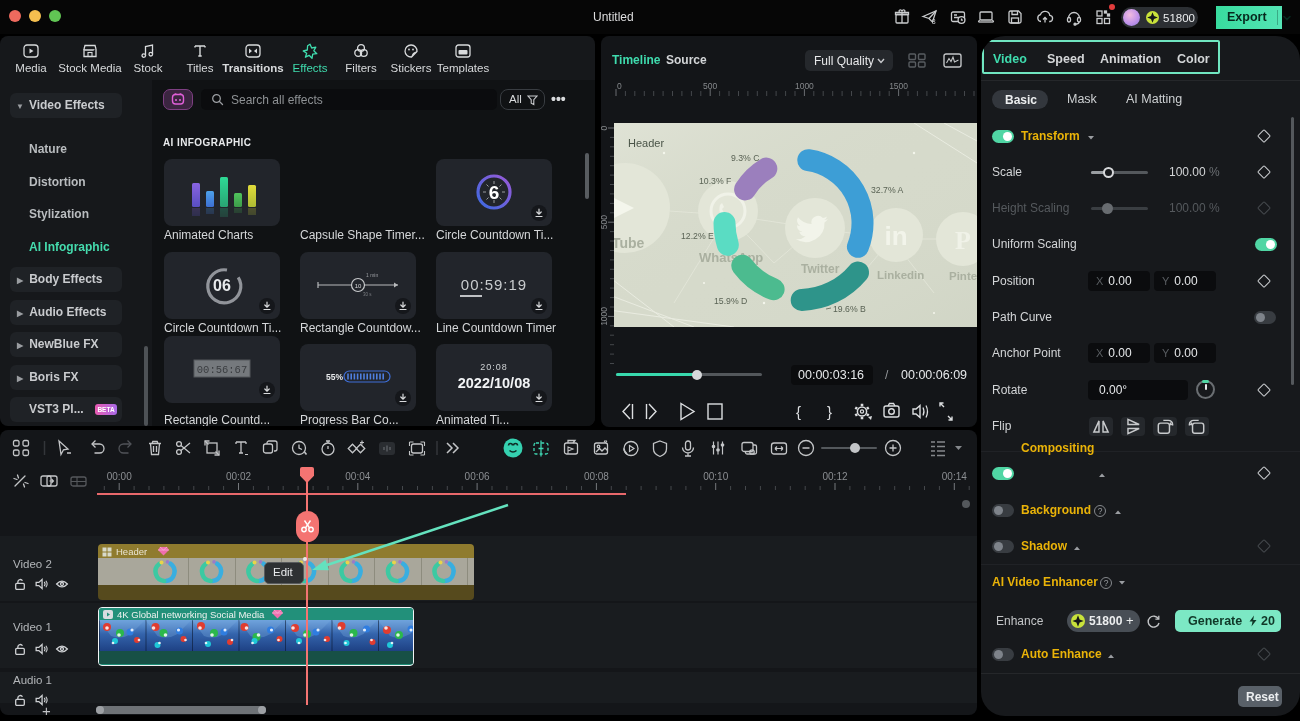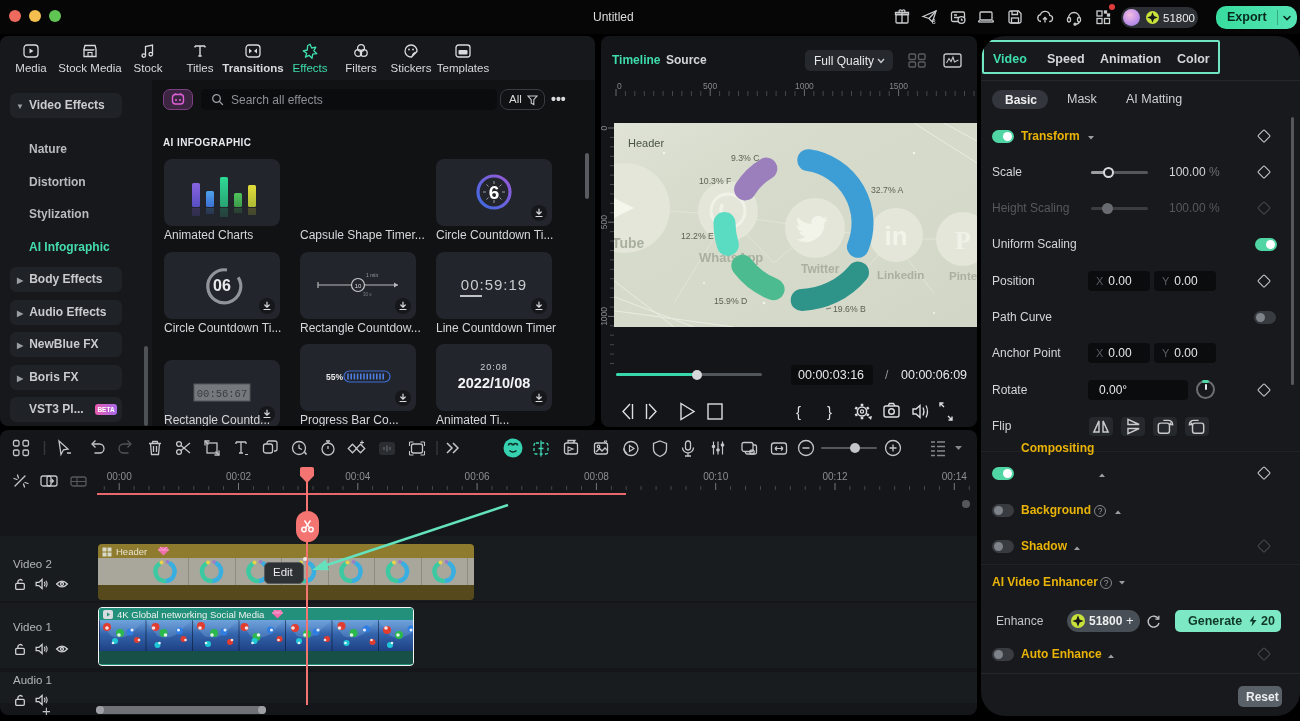--- a/index.html
+++ b/index.html
@@ -82,21 +82,21 @@
     <div class="ab" style="left:1109px;top:4px;width:6px;height:6px;border-radius:50%;background:#e23c3c;"></div>
   <div class="ab" style="left:1121px;top:7px;width:77px;height:21px;border-radius:11px;background:#2c2f33;">
     <div class="ab" style="left:2px;top:2px;width:17px;height:17px;border-radius:50%;background:radial-gradient(circle at 40% 35%, #f2bcdf, #c193ea 55%, #8f7ad8);"></div>
     <div class="ab" style="left:25px;top:4px;width:13px;height:13px;border-radius:50%;background:#c9e23b;">
       <svg width="13" height="13" viewBox="0 0 13 13">
           <path d="M6.5 1.2 L8 5 L11.8 6.5 L8 8 L6.5 11.8 L5 8 L1.2 6.5 L5 5 Z" fill="#15171a"></path>
         </svg>
     </div>
     <div class="txt" style="left:42px;top:4.5px;font-size:11.5px;color:#eceeef;">51800</div>
   </div>
-  <div class="ab" style="left:1216px;top:6px;width:81px;height:23px;border-radius:10px;background:linear-gradient(90deg,#38dc9e,#55e4b5);">
+  <div class="ab" style="left:1216px;top:6px;width:66px;height:23px;border-radius:0;background:linear-gradient(90deg,#38dc9e,#55e4b5);">
     <div class="txt" style="left:11px;top:4px;font-size:12.5px;font-weight:bold;color:#07281d;">Export</div>
     <div class="ab" style="left:61px;top:4px;width:1px;height:15px;background:rgba(0,40,28,.3);"></div>
     <svg class="ab" style="left:66px;top:8px;" width="10" height="8" viewBox="0 0 10 8">
         <path d="M2 2.5 L5 5.5 L8 2.5" stroke="#07281d" stroke-width="1.6" fill="none" stroke-linecap="round"></path>
       </svg>
   </div>
 </div>
 <div class="panel" style="left:0;top:36px;width:595px;height:390px;background:#16181b;overflow:hidden;">
     <svg class="ab" style="left:23px;top:7px;" width="16" height="16" viewBox="0 0 16 16" fill="none" stroke="#d8dadc" stroke-width="1.3">
       <rect x="1" y="2" width="14" height="12" rx="3"></rect>
@@ -292,21 +292,21 @@
           <path d="M24 44 h22" stroke="#e8eaec" stroke-width="1.6"></path>
         </svg>
         <div class="dl">
           <svg width="16" height="16" viewBox="0 0 16 16">
             <path d="M8 4 v5 M5.8 7 L8 9.2 L10.2 7" stroke="#d8dadc" stroke-width="1.2" fill="none" stroke-linecap="round"></path>
             <path d="M5 11.5 h6" stroke="#d8dadc" stroke-width="1.2" stroke-linecap="round"></path>
           </svg>
         </div>
       </div>
       <div class="clab" style="left:284px;top:240.5px;">Line Countdown Timer</div>
-      <div class="card" style="left:12px;top:280px;">
+      <div class="card" style="left:12px;top:256px;">
         <svg width="116" height="67" viewBox="0 0 116 67">
           <rect x="30" y="24" width="56" height="17" fill="#75797d"></rect>
           <rect x="30" y="24" width="56" height="17" fill="none" stroke="#55595d" stroke-width="1"></rect>
           <text x="58" y="36.5" text-anchor="middle" font-size="10.5" fill="#3a3d40" font-family="Liberation Mono, monospace">00:56:67</text>
         </svg>
         <div class="dl">
           <svg width="16" height="16" viewBox="0 0 16 16">
             <path d="M8 4 v5 M5.8 7 L8 9.2 L10.2 7" stroke="#d8dadc" stroke-width="1.2" fill="none" stroke-linecap="round"></path>
             <path d="M5 11.5 h6" stroke="#d8dadc" stroke-width="1.2" stroke-linecap="round"></path>
           </svg>

